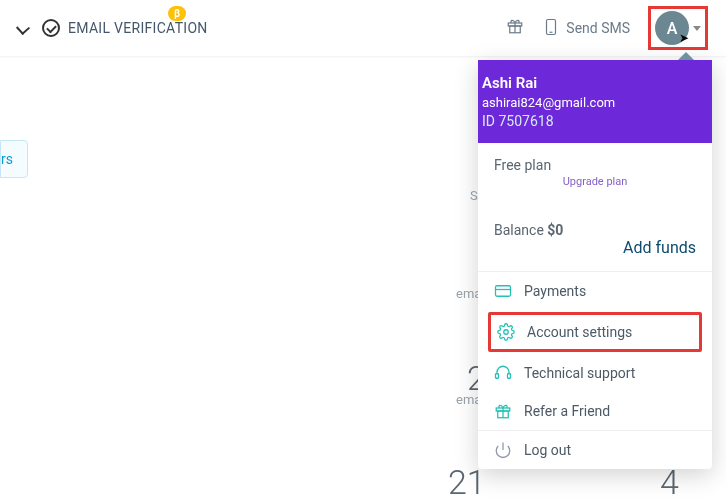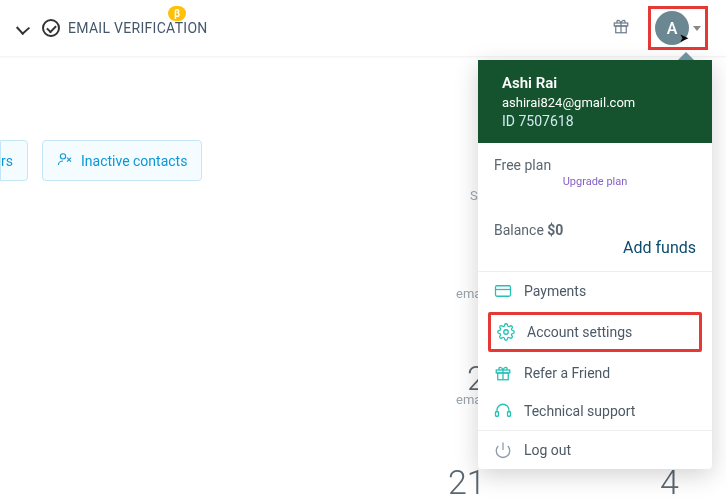--- a/index.html
+++ b/index.html
@@ -25,21 +25,21 @@
     .filters { position:absolute; top:140px; left:0; display:flex; gap:14px; padding-left:0; }
     .chip { border:1px solid #c5e6f7; background:#f5fcff; color:#0b98d6; border-radius:4px; padding:10px 14px; display:flex; align-items:center; gap:8px; font-size:14px; cursor:pointer; }
     .chip:first-child { border-top-left-radius:0; border-bottom-left-radius:0; padding-left:0; }
     .chip .ci svg { width:16px; height:16px; stroke:#0b98d6; fill:none; stroke-width:1.6; }
 
     .stat-label { position:absolute; font-size:13px; color:#9aa4ad; }
     .stat-num { position:absolute; font-size:34px; color:#5b6670; font-weight:300; }
 
     .menu { position:absolute; top:60px; right:14px; width:234px; background:#fff; border-radius:4px; box-shadow:0 6px 24px rgba(0,0,0,.18); }
     .menu::before { content:''; position:absolute; top:-8px; right:18px; width:0; height:0; border-left:8px solid transparent; border-right:8px solid transparent; border-bottom:8px solid #70919e; }
-    .menu-head { background:#14532d; color:#fff; padding:14px 24px; }
+    .menu-head { background:#6d28d9; color:#fff; padding:14px 4px; }
     .menu-head .name { font-weight:600; font-size:15px; }
     .menu-head .email { font-size:13px; margin-top:3px; }
     .menu-head .uid { font-size:14px; margin-top:3px; color:#d4eaf3; }
     .menu-plan { padding:14px 16px 4px; }
     .menu-plan .plan { color:#5b6670; font-size:14px; }
     .menu-plan .upgrade { color:#8560c8; font-size:11px; margin-top:2px; cursor:pointer;text-align:center; }
     .menu-bal { padding:10px 16px 14px; display:flex; align-items:center; justify-content:space-between; border-bottom:1px solid #eee; }
     .menu-bal .b { color:#5b6670; font-size:14px; }
     .menu-bal .b strong { font-weight:700; }
     .menu-bal .add { color:#0c4a6e; font-size:16px; cursor:pointer;margin-top:36px; }
@@ -62,42 +62,40 @@
   <span class="beta">β</span>
 
   <div class="topbar-right">
     <span class="icon-gift">
       <svg viewBox="0 0 24 24">
           <rect x="3" y="8" width="18" height="4"></rect>
           <rect x="5" y="12" width="14" height="9"></rect>
           <path d="M12 8v13M12 8c-2-5-7-4-5 0M12 8c2-5 7-4 5 0"></path>
         </svg>
     </span>
+    <span class="send-sms">
+      <span class="icon-phone">
+        <svg viewBox="0 0 24 24">
+            <rect x="6" y="2" width="12" height="20" rx="2"></rect>
+            <line x1="10" y1="19" x2="14" y2="19"></line>
+          </svg>
+      </span>
+      <span>Send SMS</span>
+    </span>
     <div class="avatar-wrap">
       <div class="avatar">A</div>
       <span class="caret"></span>
       <span class="cursor">➤</span>
     </div>
   </div>
 </div>
 
 <div class="filters">
   <div class="chip">
     <span>rs</span>
-  </div>
-  <div class="chip">
-    <span class="ci">
-      <svg viewBox="0 0 24 24">
-          <circle cx="9" cy="8" r="4"></circle>
-          <path d="M2 21c0-4 4-6 7-6"></path>
-          <line x1="15" y1="10" x2="21" y2="16"></line>
-          <line x1="21" y1="10" x2="15" y2="16"></line>
-        </svg>
-    </span>
-    <span>Inactive contacts</span>
   </div>
 </div>
 
 <span class="stat-label" style="left:470px; top:188px;">S</span>
 <span class="stat-label" style="left:456px; top:286px;">emai</span>
 <span class="stat-num" style="left:467px; top:358px;">2</span>
 <span class="stat-label" style="left:456px; top:392px;">emails</span>
 <span class="stat-label" style="left:638px; top:392px;">phones</span>
 <span class="stat-num" style="left:448px; top:462px;">21</span>
 <span class="stat-num" style="left:660px; top:462px;">4</span>
@@ -131,34 +129,34 @@
       <svg viewBox="0 0 24 24">
           <circle cx="12" cy="12" r="3"></circle>
           <path d="M19.4 15a1.7 1.7 0 0 0 .34 1.87l.06.06a2 2 0 1 1-2.83 2.83l-.06-.06a1.7 1.7 0 0 0-1.87-.34 1.7 1.7 0 0 0-1.03 1.56V21a2 2 0 1 1-4 0v-.09a1.7 1.7 0 0 0-1.11-1.56 1.7 1.7 0 0 0-1.87.34l-.06.06a2 2 0 1 1-2.83-2.83l.06-.06a1.7 1.7 0 0 0 .34-1.87 1.7 1.7 0 0 0-1.56-1.03H3a2 2 0 1 1 0-4h.09a1.7 1.7 0 0 0 1.56-1.11 1.7 1.7 0 0 0-.34-1.87l-.06-.06a2 2 0 1 1 2.83-2.83l.06.06a1.7 1.7 0 0 0 1.87.34h.08A1.7 1.7 0 0 0 10.12 3.1V3a2 2 0 1 1 4 0v.09a1.7 1.7 0 0 0 1.03 1.56 1.7 1.7 0 0 0 1.87-.34l.06-.06a2 2 0 1 1 2.83 2.83l-.06.06a1.7 1.7 0 0 0-.34 1.87v.08a1.7 1.7 0 0 0 1.56 1.03H21a2 2 0 1 1 0 4h-.09a1.7 1.7 0 0 0-1.56 1.03z"></path>
         </svg>
       <span>Account settings</span>
     </div>
   </div>
 
   <div class="menu-item">
     <svg viewBox="0 0 24 24">
+        <path d="M4 13v-2a8 8 0 0 1 16 0v2"></path>
+        <rect x="2" y="13" width="4" height="6" rx="1"></rect>
+        <rect x="18" y="13" width="4" height="6" rx="1"></rect>
+      </svg>
+    <span>Technical support</span>
+  </div>
+
+  <div class="menu-item">
+    <svg viewBox="0 0 24 24">
         <rect x="3" y="8" width="18" height="4"></rect>
         <rect x="5" y="12" width="14" height="9"></rect>
         <path d="M12 8v13M12 8c-2-5-7-4-5 0M12 8c2-5 7-4 5 0"></path>
       </svg>
     <span>Refer a Friend</span>
-  </div>
-
-  <div class="menu-item">
-    <svg viewBox="0 0 24 24">
-        <path d="M4 13v-2a8 8 0 0 1 16 0v2"></path>
-        <rect x="2" y="13" width="4" height="6" rx="1"></rect>
-        <rect x="18" y="13" width="4" height="6" rx="1"></rect>
-      </svg>
-    <span>Technical support</span>
   </div>
 
   <div class="menu-sep"></div>
 
   <div class="menu-item logout">
     <svg viewBox="0 0 24 24">
         <path d="M18.36 6.64a9 9 0 1 1-12.73 0"></path>
         <line x1="12" y1="2" x2="12" y2="12"></line>
       </svg>
     <span>Log out</span>

